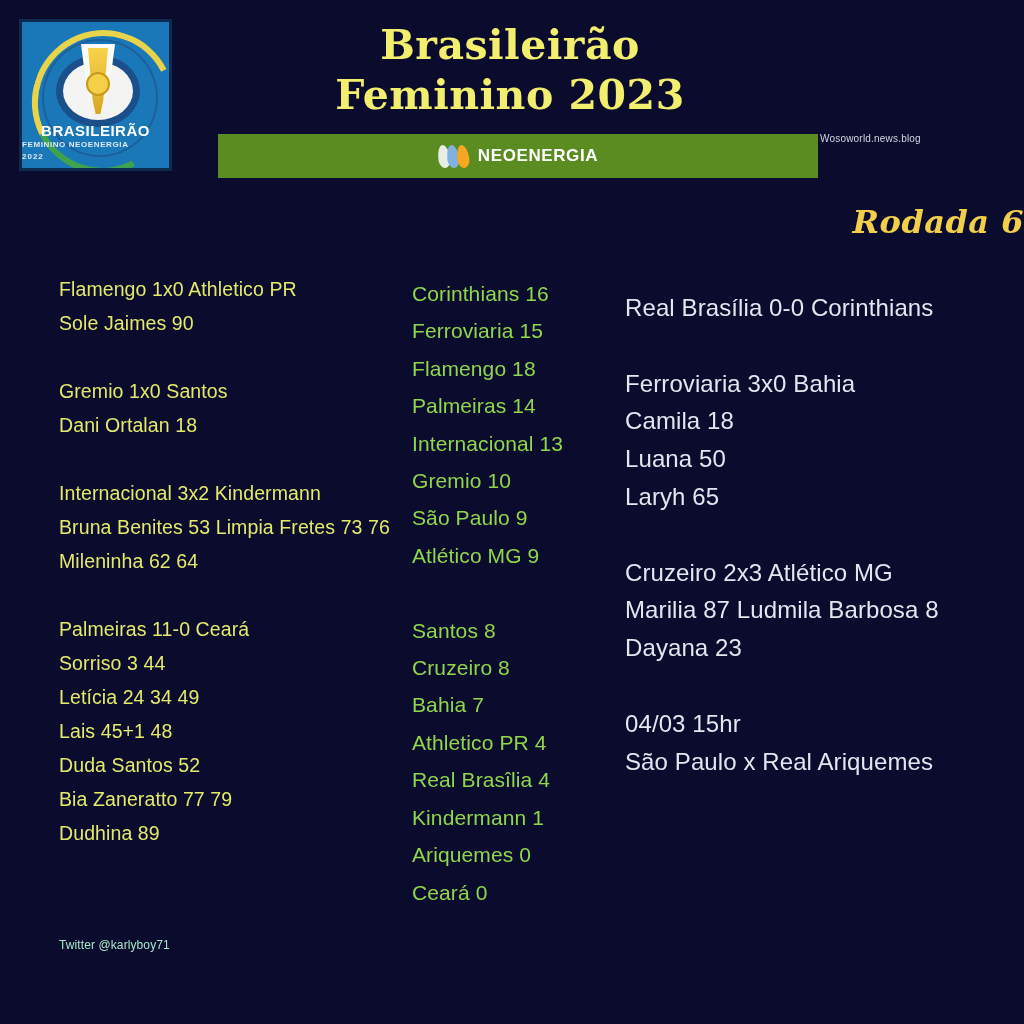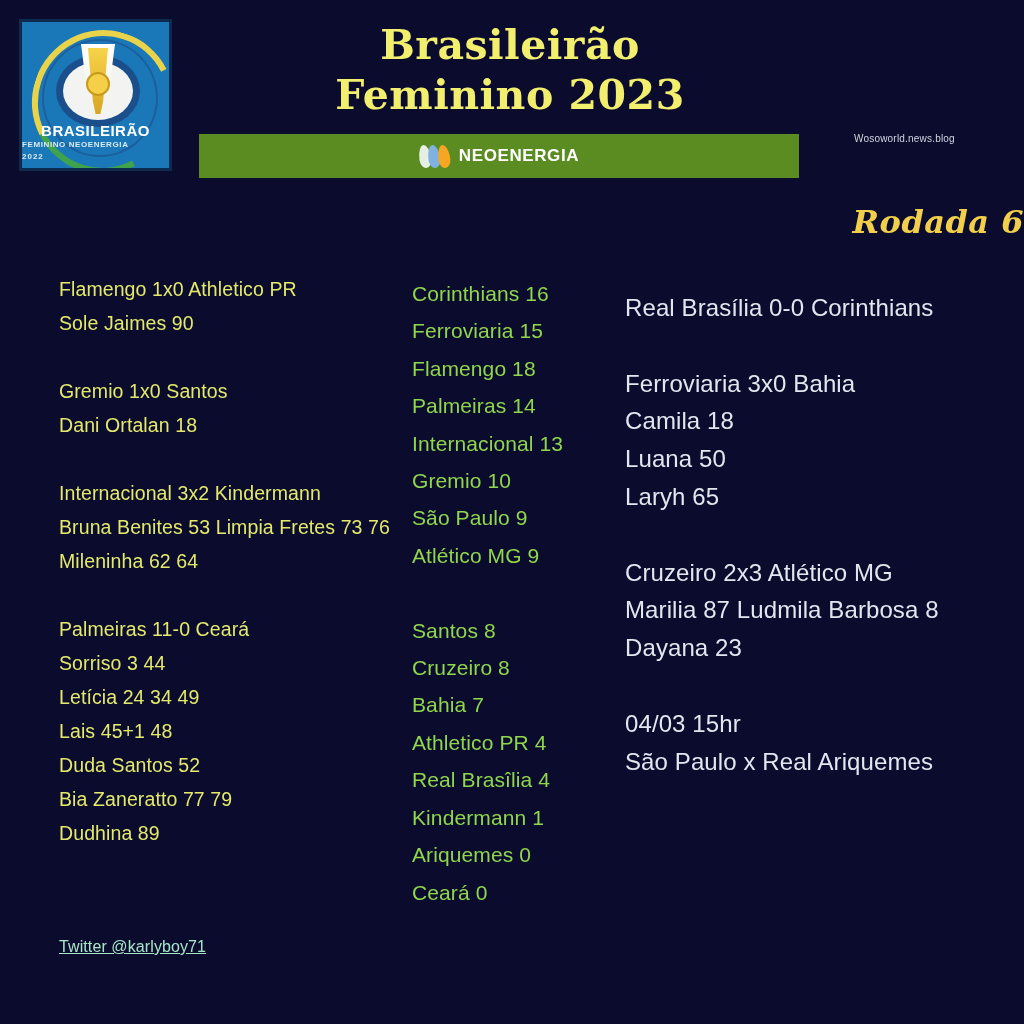--- a/index.html
+++ b/index.html
@@ -124,21 +124,21 @@
     font-family: "DejaVu Serif", serif;
     font-size: 41px;
     font-weight: bold;
     line-height: 1.22;
     letter-spacing: 0.5px;
     white-space: nowrap;
   }
 
   #sponsor-bar {
     position: absolute;
-    left: 199px;
+    left: 218px;
     top: 134px;
     width: 600px;
     height: 44px;
     background: #5b8c21;
     display: flex;
     align-items: center;
     justify-content: center;
   }
   #sponsor-bar .neo-mark {
     display: inline-block;
@@ -166,21 +166,20 @@
     font-family: "Liberation Sans", sans-serif;
   }
 
   #watermark {
     position: absolute;
     left: 820px;
     top: 133px;
     color: #cfd6dd;
     font-size: 10px;
     letter-spacing: 0.2px;
-    margin-left: 34px;
   }
 
   #rodada {
     position: absolute;
     left: 0; right: 0;
     top: 203px;
     text-align: right;
     color: #f2cf4a;
     font-family: "DejaVu Serif", serif;
     font-style: italic;
@@ -222,23 +221,22 @@
     color: #e2e6ee;
     font-size: 24px;
     line-height: 37.8px;
   }
 
   #twitter-credit {
     position: absolute;
     left: 59px;
     top: 938px;
     color: #a8e6c8;
-    font-size: 16px;
+    font-size: 12px;
     letter-spacing: 0.1px;
-    text-decoration: underline;
   }
 </style>
 </head>
 <body>
 
 <div id="header">
 
   <div id="logo-badge">
     <div class="ring"></div>
     <div class="ring2"></div>

